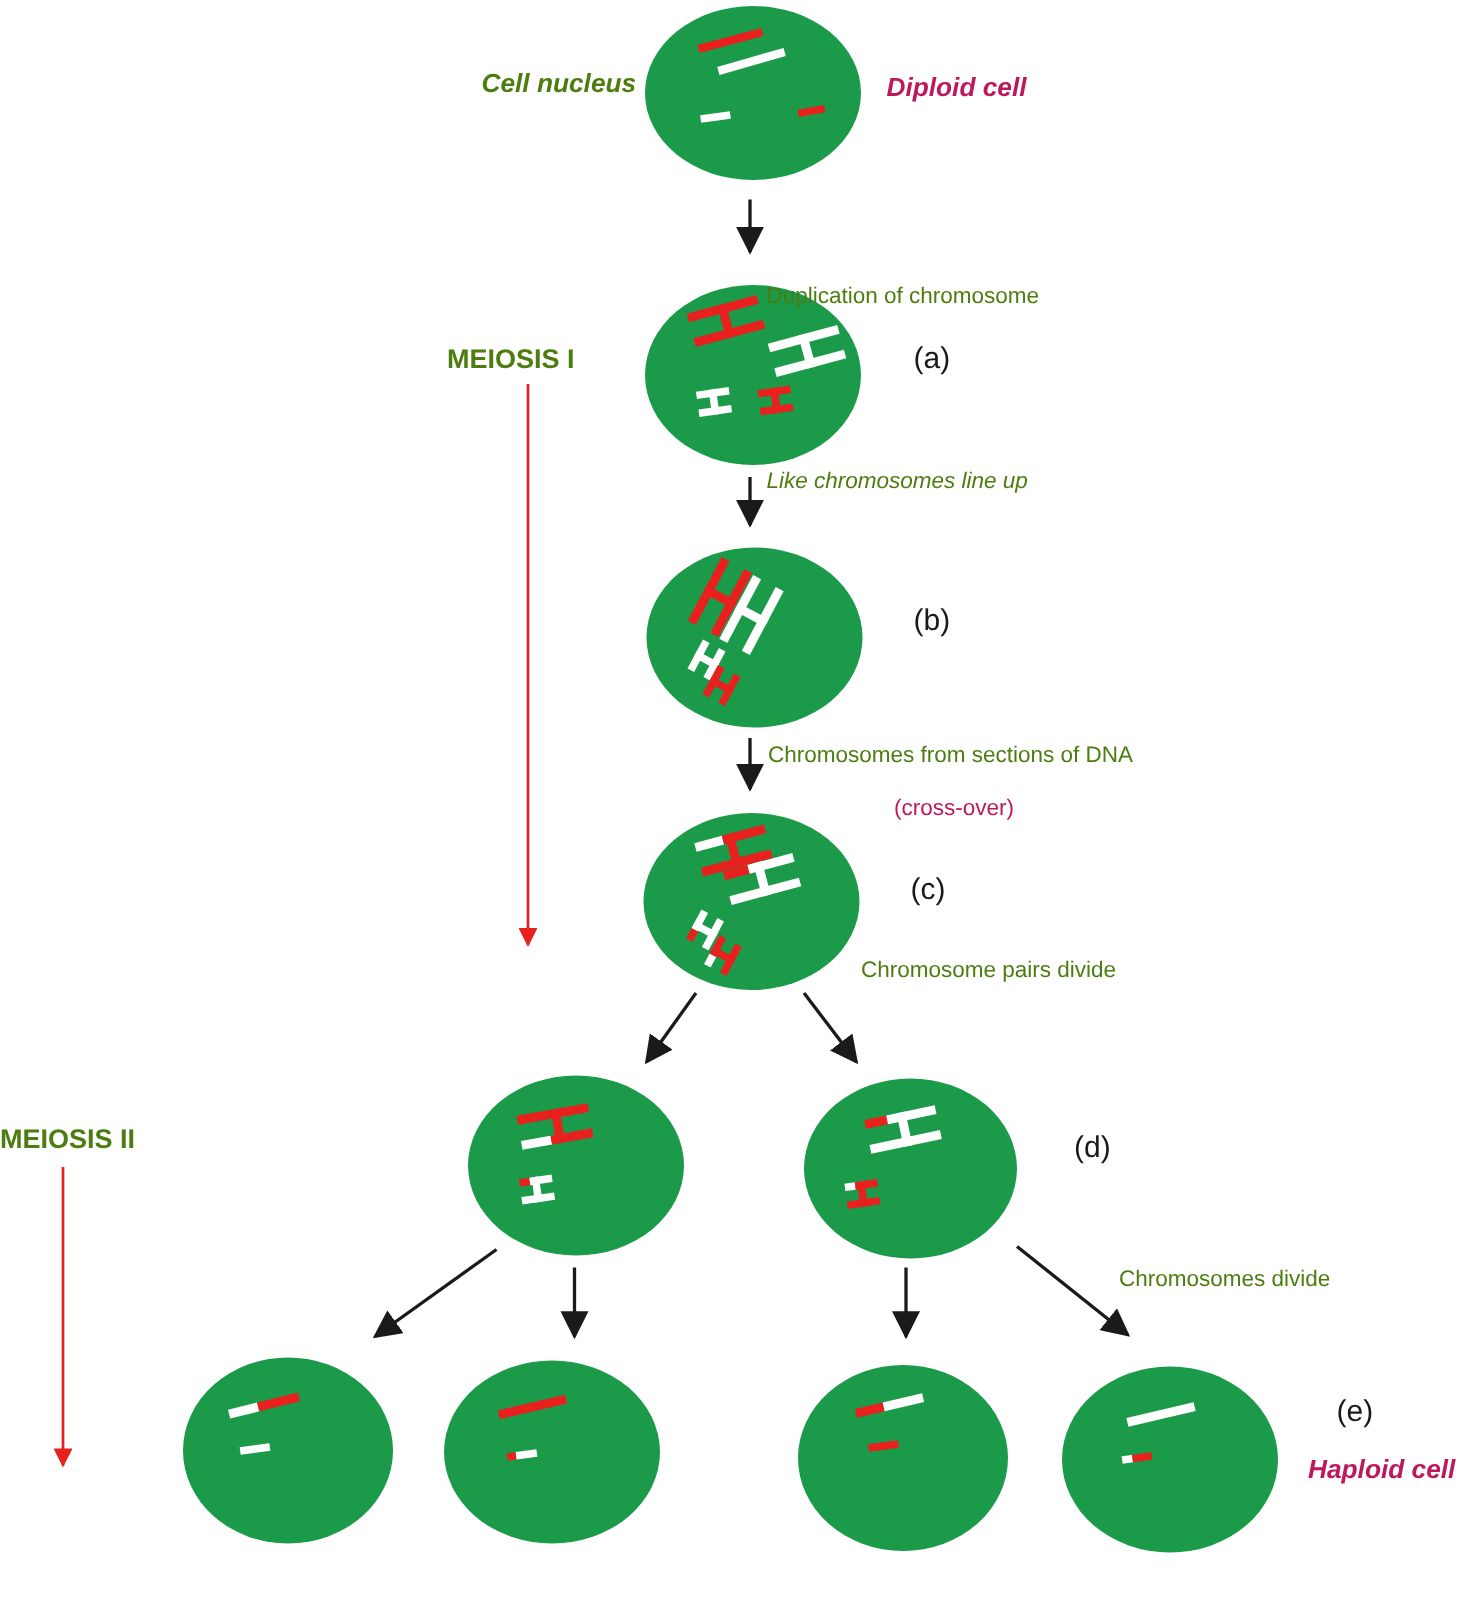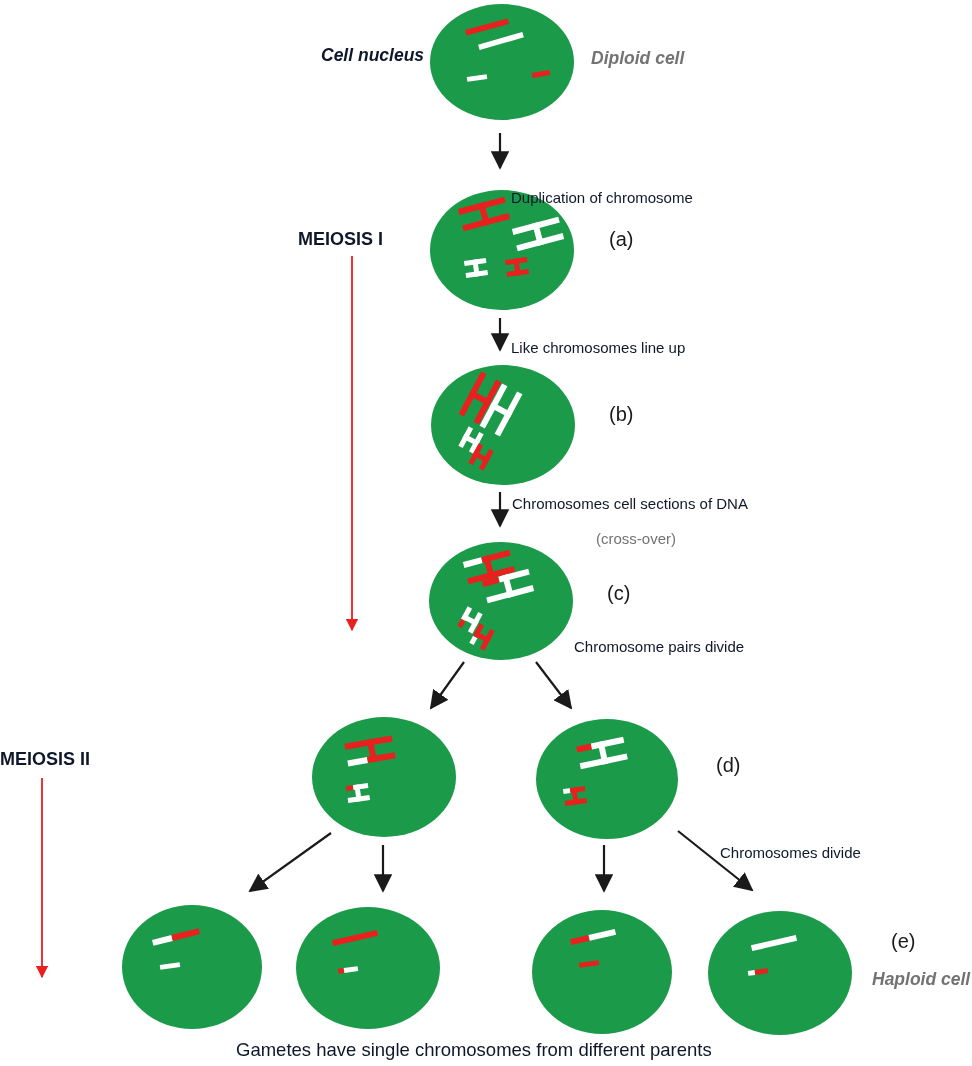--- a/index.html
+++ b/index.html
@@ -11,22 +11,22 @@
     overflow:hidden;
   }
   .layer{position:absolute;left:0;top:0;}
   .cell{fill:#1b9a4a;}
   .lbl{
     position:absolute;
     white-space:nowrap;
     line-height:1.1;
     font-family:"Liberation Sans", sans-serif;
   }
-  .red{color:#0f172a;}
-  .navy{color:#737373;}
+  .red{color:#4d7c0f;}
+  .navy{color:#be185d;}
   .blk{color:#1a1a1a;}
   .b{font-weight:bold;}
   .i{font-style:italic;}
   .f15{font-size:15px;}
   .f17{font-size:17.5px;}
   .f18{font-size:18px;}
   .f20{font-size:20px;}
   .caption{font-size:18.5px;}
 </style>
 </head>
@@ -206,26 +206,25 @@
         <rect x="-3" y="-2.5" width="13" height="5" fill="#e8201e"></rect>
       </g>
     </g>
   </svg>
 
   <div class="lbl red b i f17" style="left:321px;top:46px;">Cell nucleus</div>
   <div class="lbl navy b i f17" style="left:591px;top:49px;">Diploid cell</div>
   <div class="lbl red f15" style="left:511px;top:146px;margin-top:44px;">Duplication of chromosome</div>
   <div class="lbl red b f18" style="left:298px;top:230px;">MEIOSIS I</div>
   <div class="lbl blk f20" style="left:609px;top:228px;">(a)</div>
-  <div class="lbl red f15" style="left:511px;top:340px;">Like chromosomes line up</div>
+  <div class="lbl red f15" style="left:511px;top:313px;font-style:italic;">Like chromosomes line up</div>
   <div class="lbl blk f20" style="left:609px;top:403px;">(b)</div>
-  <div class="lbl red f15" style="left:512px;top:496px;">Chromosomes cell sections of DNA</div>
+  <div class="lbl red f15" style="left:512px;top:496px;">Chromosomes from sections of DNA</div>
   <div class="lbl navy f15" style="left:596px;top:531px;">(cross-over)</div>
   <div class="lbl blk f20" style="left:607px;top:582px;">(c)</div>
   <div class="lbl red f15" style="left:574px;top:639px;">Chromosome pairs divide</div>
   <div class="lbl red b f18" style="left:0px;top:750px;">MEIOSIS II</div>
   <div class="lbl blk f20" style="left:716px;top:754px;">(d)</div>
-  <div class="lbl red f15" style="left:720px;top:845px;text-align:center;">Chromosomes divide</div>
+  <div class="lbl red f15" style="left:746px;top:845px;text-align:center;">Chromosomes divide</div>
   <div class="lbl blk f20" style="left:891px;top:930px;">(e)</div>
   <div class="lbl navy b i f17" style="left:872px;top:970px;">Haploid cell</div>
-  <div class="lbl red caption" style="left:236px;top:1040px;">Gametes have single chromosomes from different  parents</div>
 
 </div>
 
 </body></html>

